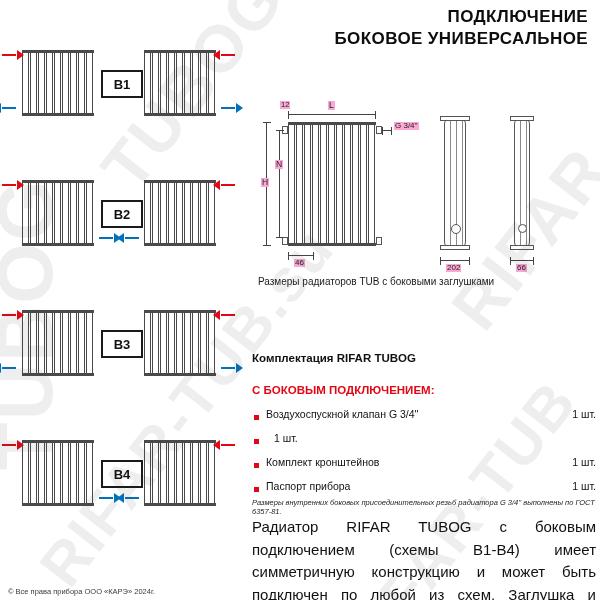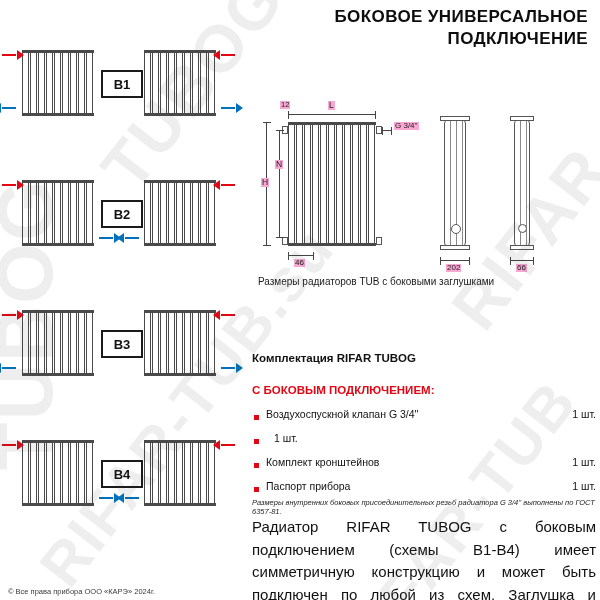--- a/index.html
+++ b/index.html
@@ -71,22 +71,22 @@
   .wm3{font-size:60px;left:330px;top:640px;transform:rotate(-52deg);transform-origin:0 0;}
   .wm4{font-size:66px;left:440px;top:300px;transform:rotate(-52deg);transform-origin:0 0;}
   .wm5{font-size:66px;left:90px;top:160px;transform:rotate(-52deg);transform-origin:0 0;}
 </style>
 </head>
 <body>
 
 <div id="page">
 
   <div class="title">
+    <div>ПОДКЛЮЧЕНИЕ</div>
     <div>БОКОВОЕ УНИВЕРСАЛЬНОЕ</div>
-    <div>ПОДКЛЮЧЕНИЕ</div>
   </div>
 
   <div class="scheme-row row1">
     <div class="rad rad1"></div>
     <div class="scheme-label">В1</div>
     <div class="rad rad2"></div>
   <span class="arrow slot-r1-tl dir-right" style="color: rgb(227, 6, 19);"></span>
       <span class="arrow slot-r1-bl dir-left" style="color: rgb(0, 114, 188);"></span>
       <span class="arrow slot-r2-tr dir-left" style="color: rgb(227, 6, 19);"></span>
       <span class="arrow slot-r2-br dir-right" style="color: rgb(0, 114, 188);"></span>

